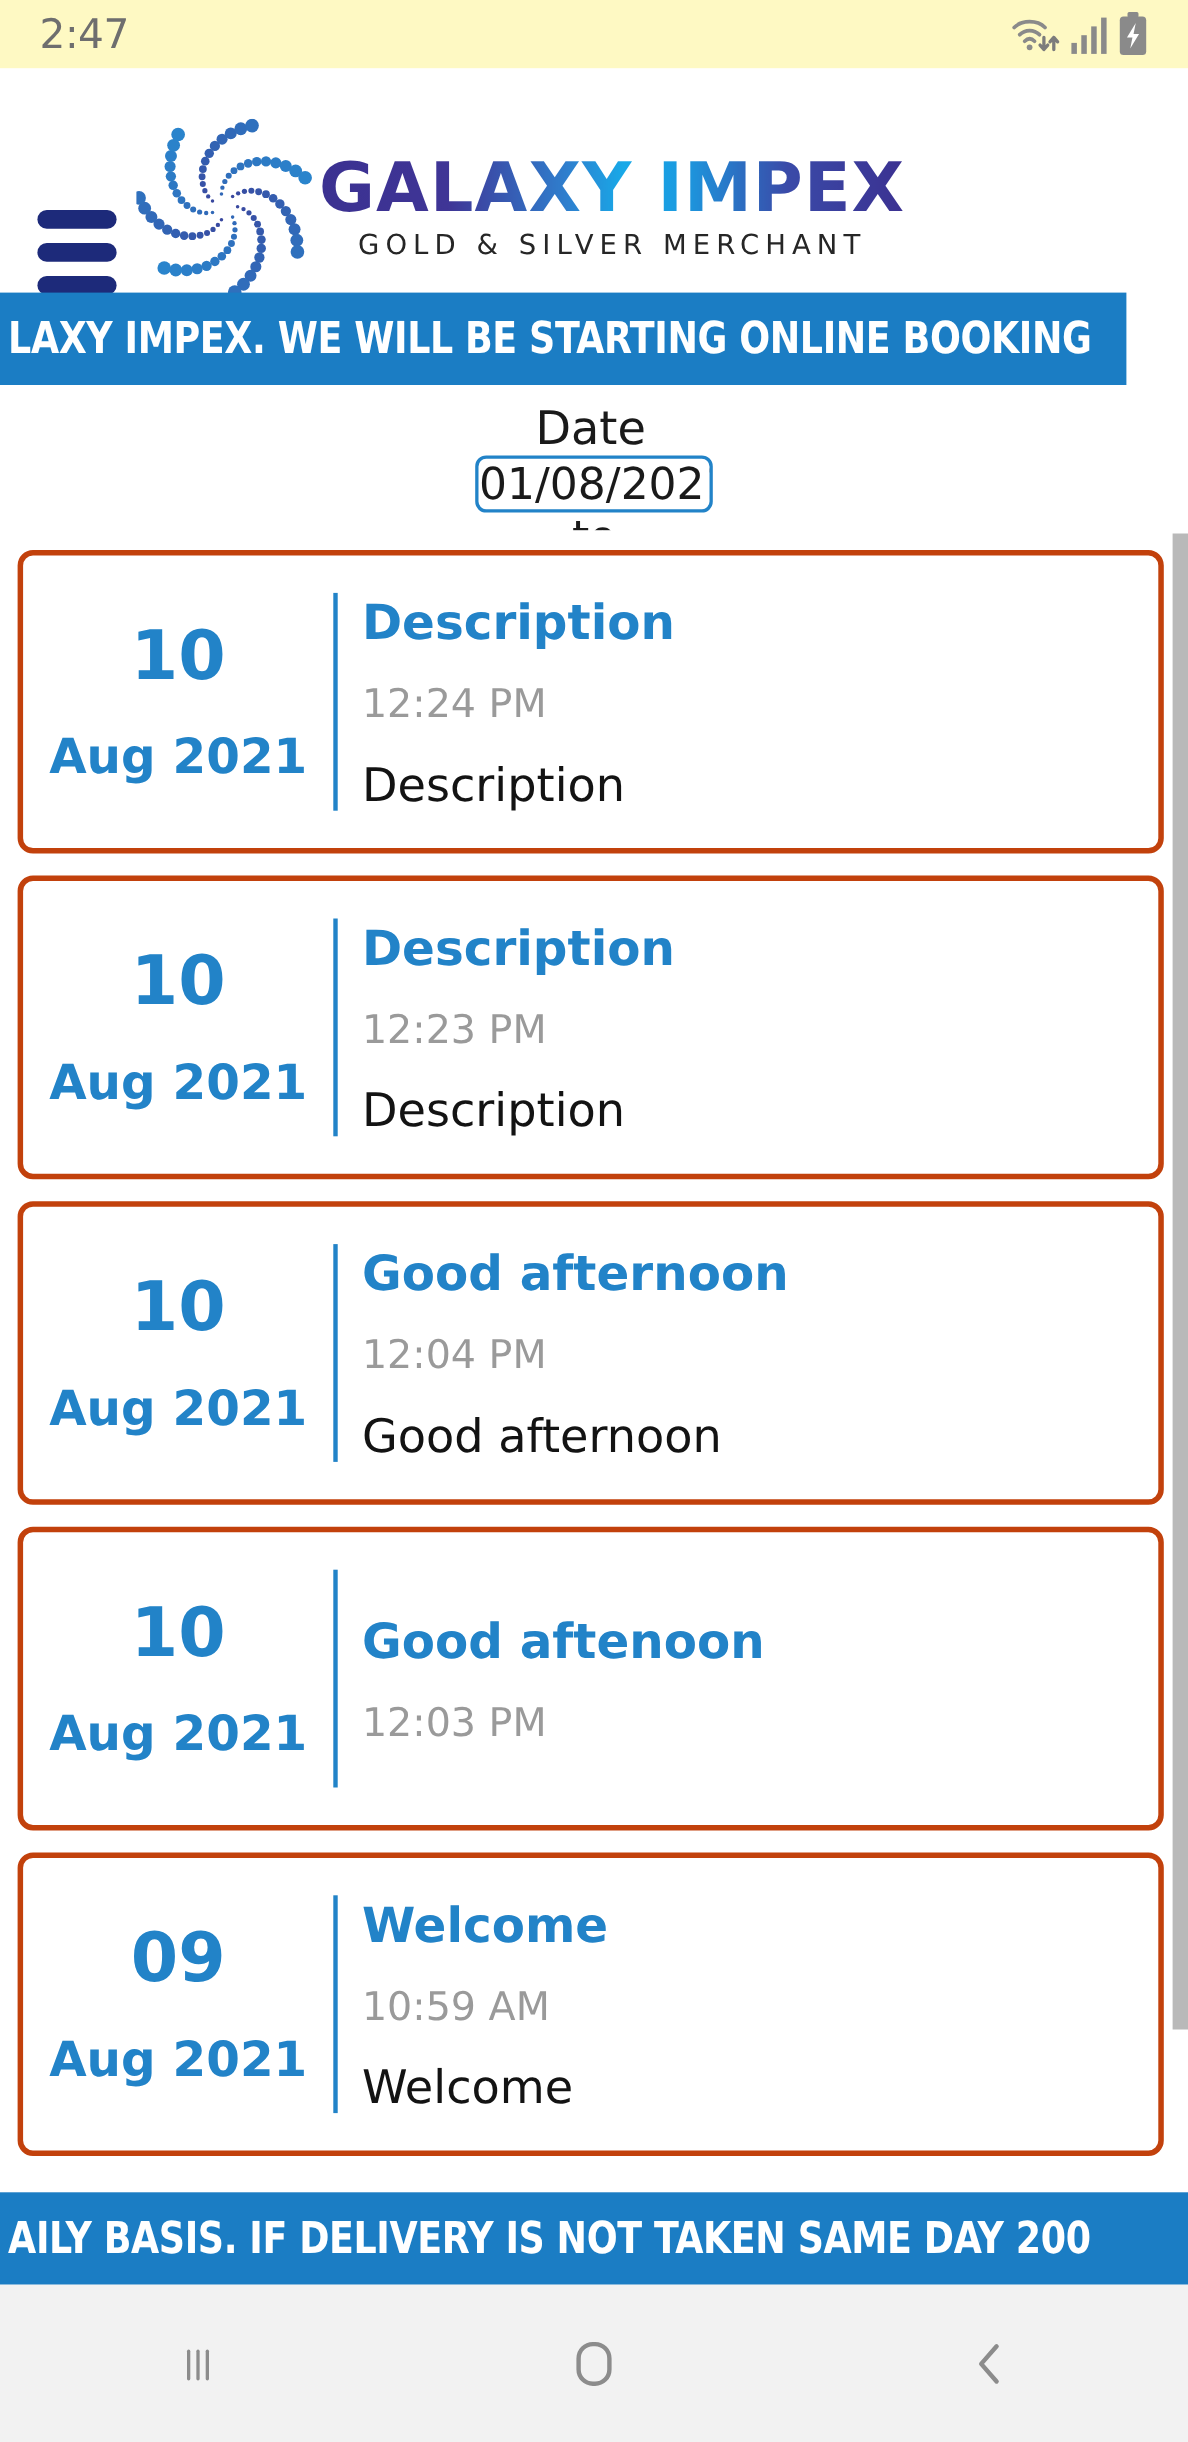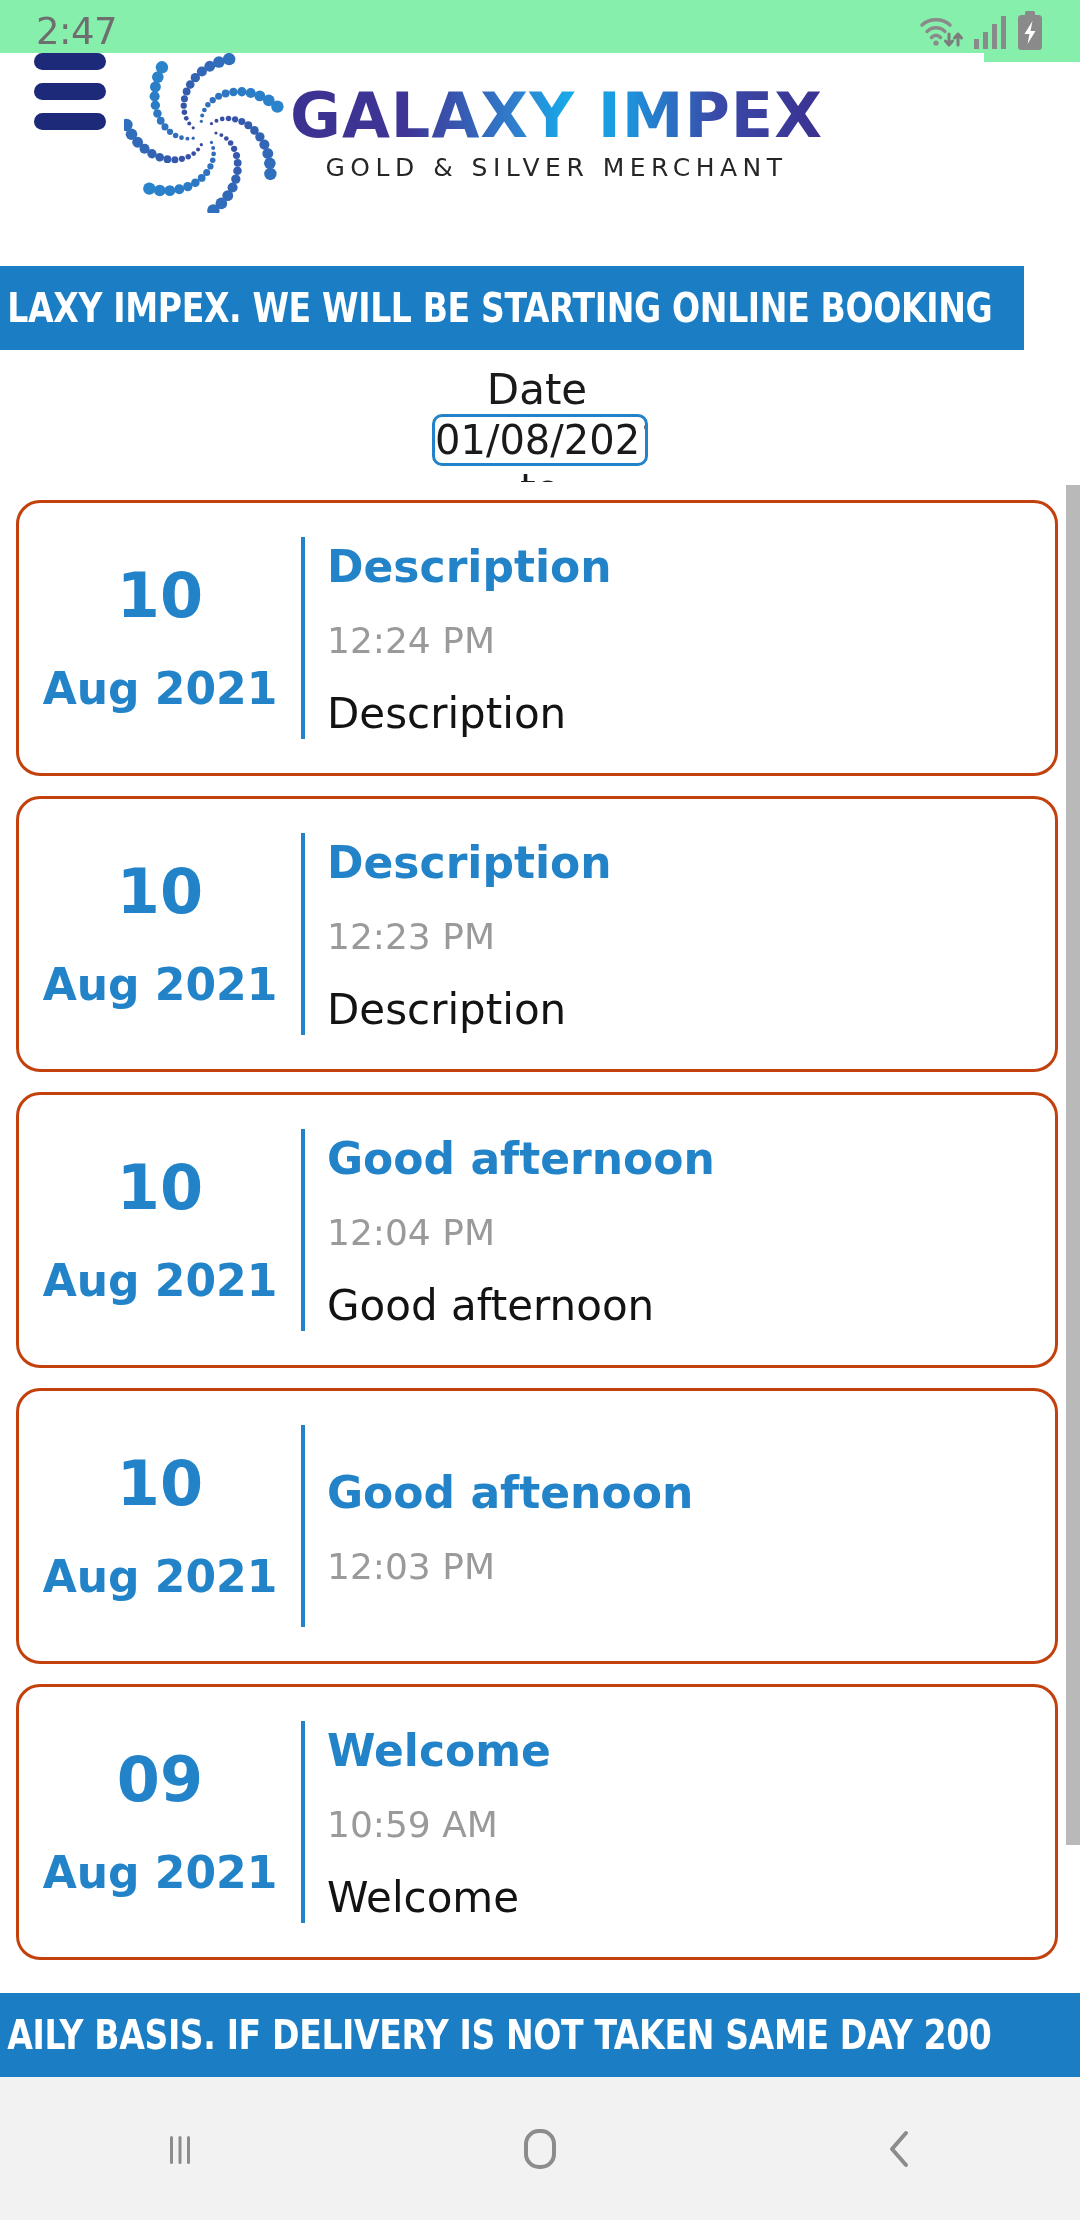--- a/index.html
+++ b/index.html
@@ -19,45 +19,45 @@
   .status-bar {
     position: absolute;
     top: 0; left: 0;
     width: 1080px;
     height: 62px;
     display: flex;
     align-items: center;
     justify-content: space-between;
     padding: 0 36px;
     box-sizing: border-box;
-    background: #86efac;
+    background: #fef9c3;
   }
   .status-clock {
     font-size: 37px;
     color: #6e6e6e;
     font-family: "DejaVu Sans", sans-serif;
     letter-spacing: -0.5px;
     font-weight: 400;
   }
   .status-icons {
     display: flex;
     align-items: center;
     gap: 9px;
   }
   .status-icons svg { display: block; }
 
   
   .app-header {
     position: absolute;
-    top: 53px; left: 0;
+    top: 64px; left: 0;
     width: 984px;
     height: 204px;
     background: #ffffff;
     display: flex;
-    align-items: flex-start;
+    align-items: flex-end;
   }
   .hamburger {
     width: 80px;
     margin-left: 34px;
     display: flex;
     flex-direction: column;
     gap: 13px;
     cursor: pointer;
   }
   .hamburger span {
@@ -204,22 +204,22 @@
     top: 482px; left: 0;
     width: 1080px;
     height: 1511px;
     background: #ffffff;
     overflow: hidden;
   }
   .list-inner {
     padding: 18px 22px 0 16px;
   }
   .notice-card {
-    border: 3px solid #c2410c;
-    border-radius: 24px;
+    border: 5px solid #c2410c;
+    border-radius: 14px;
     background: #ffffff;
     margin-bottom: 20px;
     display: flex;
     align-items: stretch;
     box-sizing: border-box;
     min-height: 276px;
   }
   .card-date {
     flex: 0 0 270px;
     display: flex;

